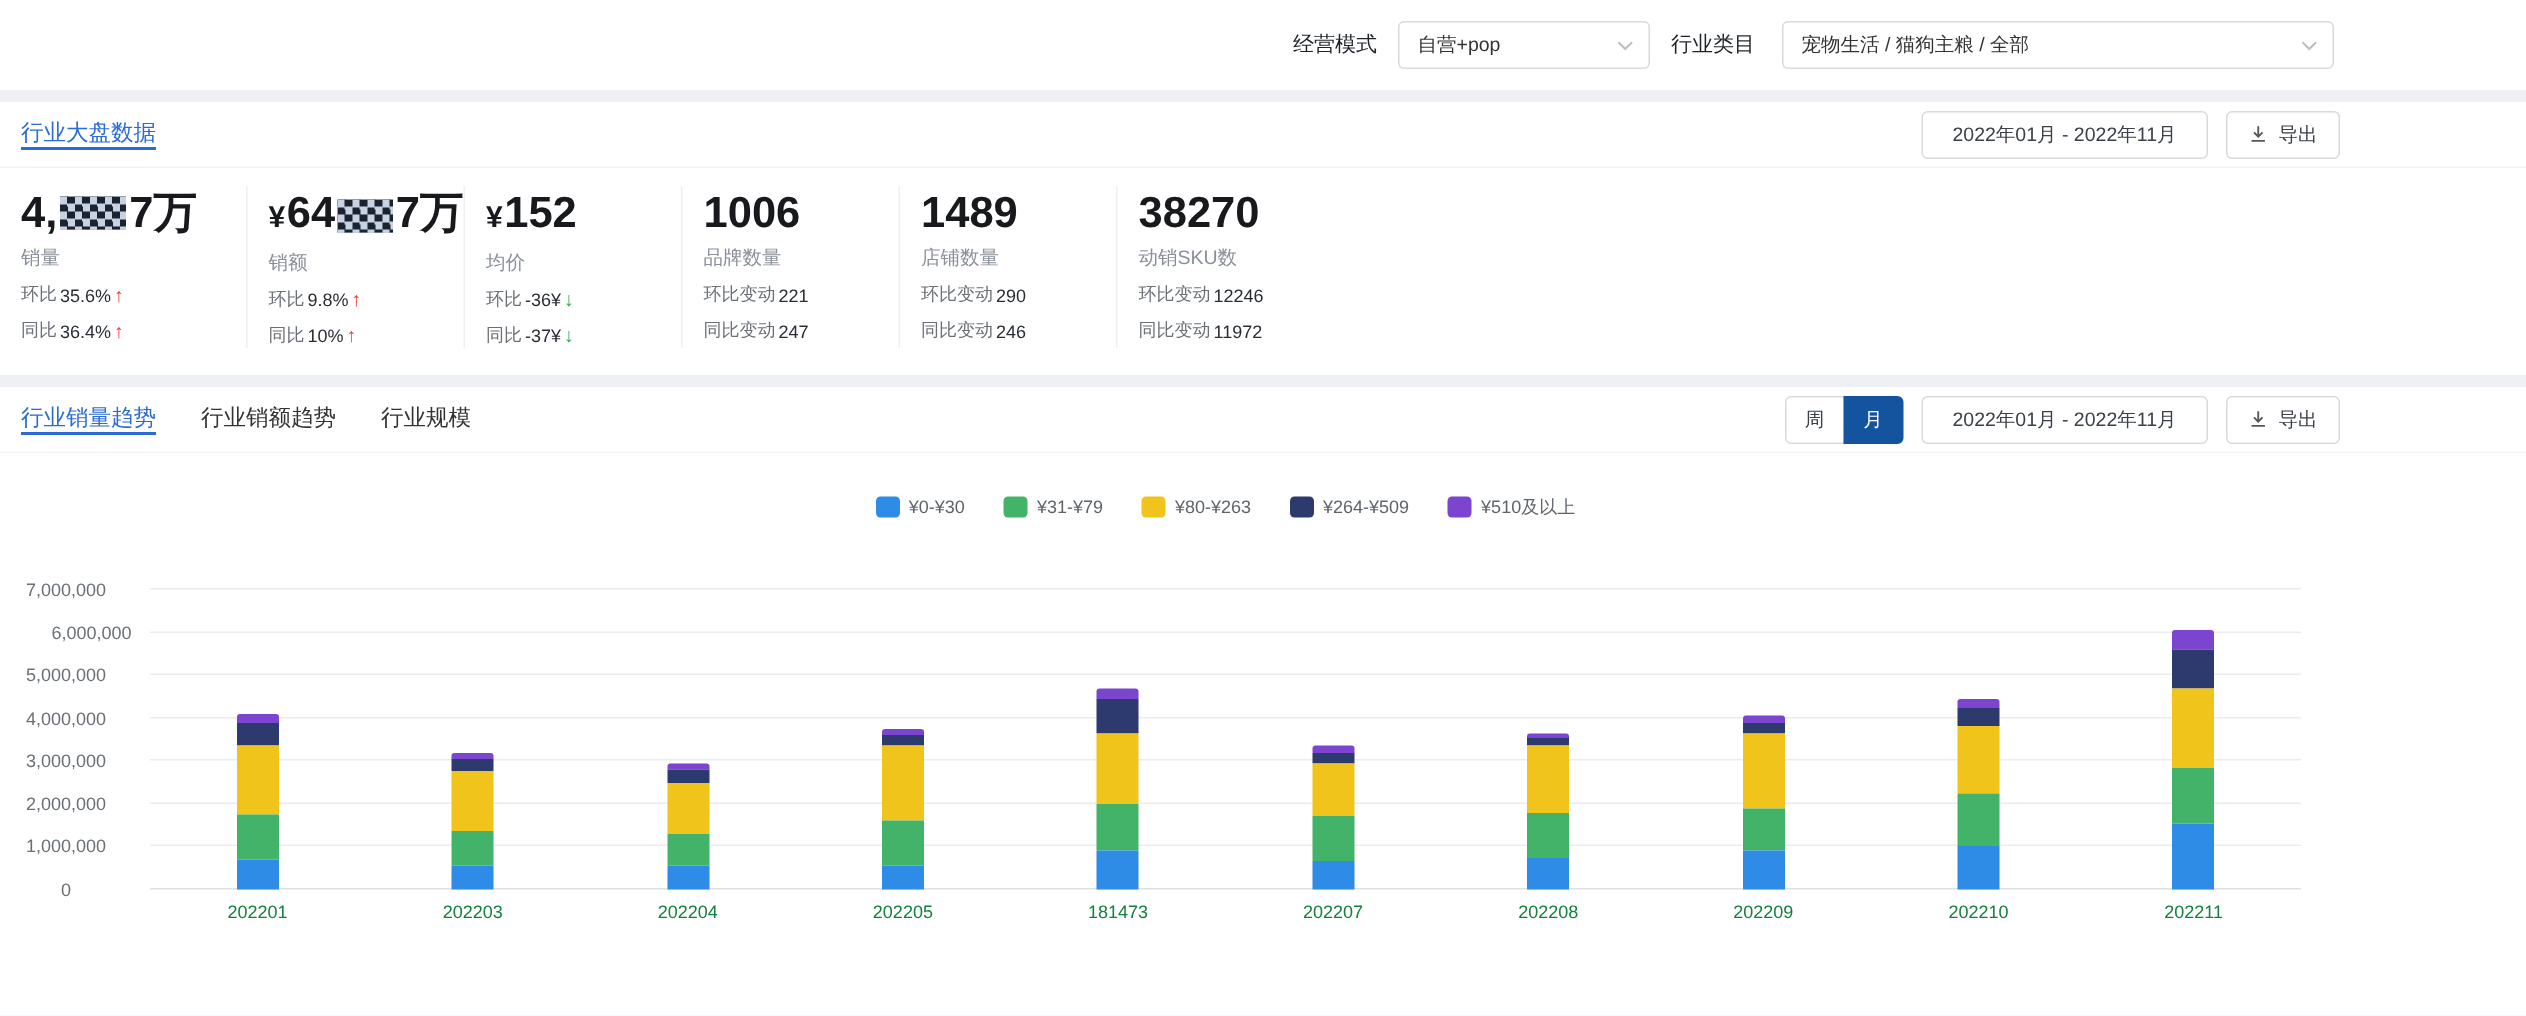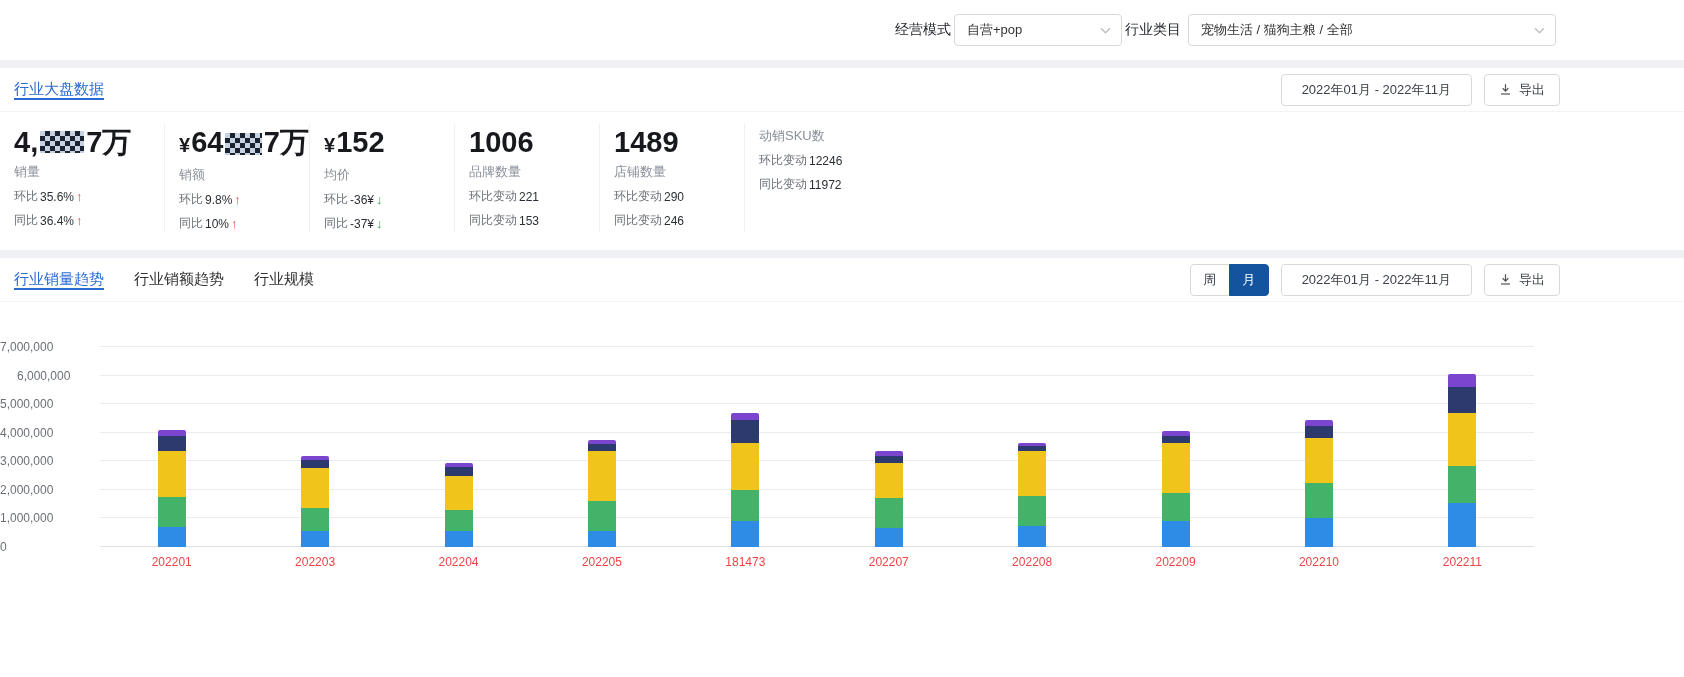--- a/index.html
+++ b/index.html
@@ -19,21 +19,21 @@
     background:#eef0f3;
     color:var(--text);
     font-size:13px;
   }
   .page{width:1684px;height:677px;display:flex;flex-direction:column;gap:8px;}
 
   
   .topbar{
     background:#fff;height:60px;flex:0 0 auto;
     display:flex;align-items:center;justify-content:flex-end;
-    padding-right:128px;gap:3px;
+    padding-right:128px;gap:14px;
   }
   .filter-label{font-size:14px;color:#1f2329;font-weight:500;white-space:nowrap;}
   .select{
     position:relative;height:32px;border:1px solid var(--border);border-radius:4px;
     background:#fff;display:flex;align-items:center;
     padding:0 30px 0 12px;font-size:13px;color:#333;cursor:pointer;white-space:nowrap;
   }
   .select-mode{width:168px;}
   .select-cat{width:368px;margin-left:4px;}
   .chev{position:absolute;right:10px;top:50%;transform:translateY(-40%);line-height:0;}
@@ -96,34 +96,34 @@
   }
   .legend-item{display:flex;align-items:center;gap:6px;cursor:pointer;}
   .swatch{width:16px;height:14px;border-radius:3px;display:inline-block;}
   .legend-label{font-size:12px;color:#5f646b;}
 
   
   .chart-body{position:relative;height:200px;margin:45px 150px 40px 100px;}
   .gridline{position:absolute;left:0;right:0;height:1px;background:var(--grid);}
   .gridline.zero{background:#dde0e5;}
   .y-label{
-    position:absolute;left:-100px;width:88px;text-align:left;
+    position:absolute;left:-100px;width:88px;text-align:center;
     font-size:12px;color:#6b7077;transform:translateY(50%);
   }
   .bars{position:absolute;left:0;right:0;top:0;bottom:0;display:flex;}
   .bar-col{flex:1 1 0;position:relative;height:100%;}
   .bar-stack{
     position:absolute;bottom:0;left:50%;transform:translateX(-50%);
     width:28px;display:flex;flex-direction:column-reverse;cursor:pointer;
   }
   .bar-seg{width:100%;}
   .bar-stack .bar-seg:last-child{border-radius:2px 2px 0 0;}
   .x-label{
     position:absolute;top:calc(100% + 8px);left:50%;transform:translateX(-50%);
-    font-size:12px;color:#ef4444;white-space:nowrap;
+    font-size:12px;color:#15803d;white-space:nowrap;
   }
   svg{display:block;}
 </style>
 </head>
 <body>
 
 <div class="page">
 
   <div class="topbar">
     <span class="filter-label">经营模式</span>
@@ -223,38 +223,41 @@
           <div class="metric-value">
             <span>1006</span>
           </div>
           <div class="metric-label">品牌数量</div>
           <div class="metric-row">
             <span class="mk">环比变动</span>
             <span class="mv">221</span>
           </div>
           <div class="metric-row">
             <span class="mk">同比变动</span>
-            <span class="mv">153</span>
+            <span class="mv">247</span>
           </div>
         </div>
         <div class="metric">
           <div class="metric-value">
             <span>1489</span>
           </div>
           <div class="metric-label">店铺数量</div>
           <div class="metric-row">
             <span class="mk">环比变动</span>
             <span class="mv">290</span>
           </div>
           <div class="metric-row">
             <span class="mk">同比变动</span>
             <span class="mv">246</span>
           </div>
         </div>
         <div class="metric">
+          <div class="metric-value">
+            <span>38270</span>
+          </div>
           <div class="metric-label">动销SKU数</div>
           <div class="metric-row">
             <span class="mk">环比变动</span>
             <span class="mv">12246</span>
           </div>
           <div class="metric-row">
             <span class="mk">同比变动</span>
             <span class="mv">11972</span>
           </div>
         </div>
@@ -278,20 +281,42 @@
           <span>
             <svg width="13" height="13" viewBox="0 0 16 16">
                 <path d="M8 1.5v8.5M4.5 6.5 8 10l3.5-3.5" stroke="#555" stroke-width="1.5" fill="none"></path>
                 <path d="M2.5 13.5h11" stroke="#555" stroke-width="1.5"></path>
               </svg>
           </span>
           <span>导出</span>
         </button>
       </div>
     </div>
+    <div class="legend" id="legend">
+        <div class="legend-item">
+          <span class="swatch" style="background: rgb(46, 139, 230);"></span>
+          <span class="legend-label">¥0-¥30</span>
+        </div>
+        <div class="legend-item">
+          <span class="swatch" style="background: rgb(67, 179, 106);"></span>
+          <span class="legend-label">¥31-¥79</span>
+        </div>
+        <div class="legend-item">
+          <span class="swatch" style="background: rgb(240, 196, 27);"></span>
+          <span class="legend-label">¥80-¥263</span>
+        </div>
+        <div class="legend-item">
+          <span class="swatch" style="background: rgb(44, 58, 110);"></span>
+          <span class="legend-label">¥264-¥509</span>
+        </div>
+        <div class="legend-item">
+          <span class="swatch" style="background: rgb(124, 69, 207);"></span>
+          <span class="legend-label">¥510及以上</span>
+        </div>
+      </div>
     <div class="chart-body" id="chart-body">
         <div class="gridline zero" style="bottom: 0%;"></div>
         <div class="y-label" style="bottom: 0%;">0</div>
         <div class="gridline" style="bottom: 14.2857%;"></div>
         <div class="y-label" style="bottom: 14.2857%;">1,000,000</div>
         <div class="gridline" style="bottom: 28.5714%;"></div>
         <div class="y-label" style="bottom: 28.5714%;">2,000,000</div>
         <div class="gridline" style="bottom: 42.8571%;"></div>
         <div class="y-label" style="bottom: 42.8571%;">3,000,000</div>
         <div class="gridline" style="bottom: 57.1429%;"></div>

